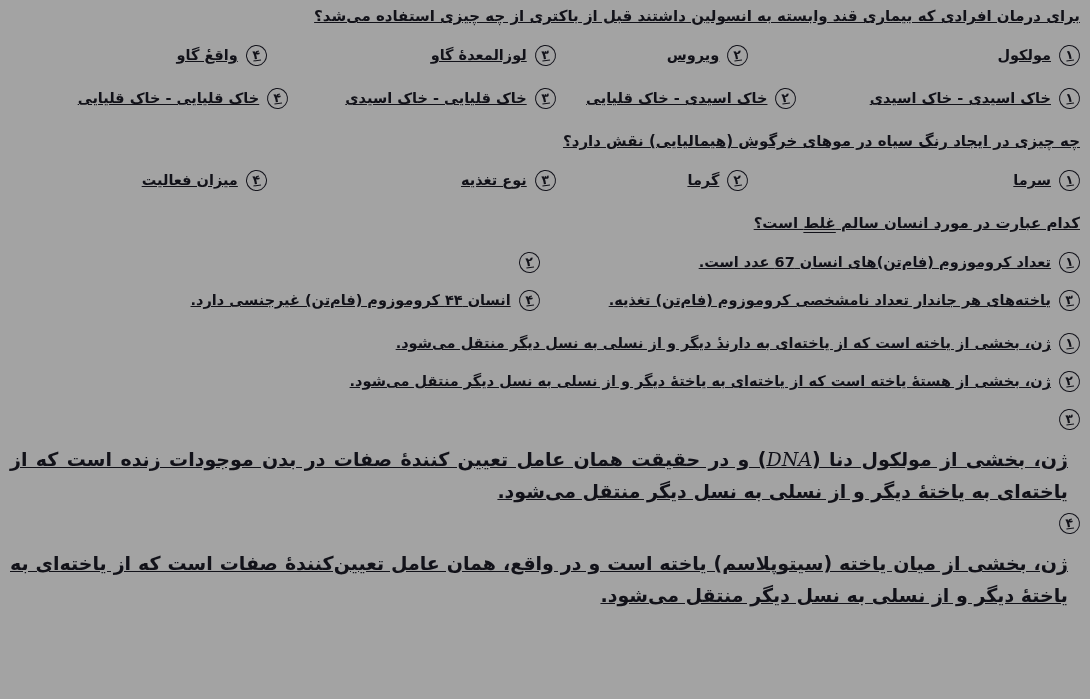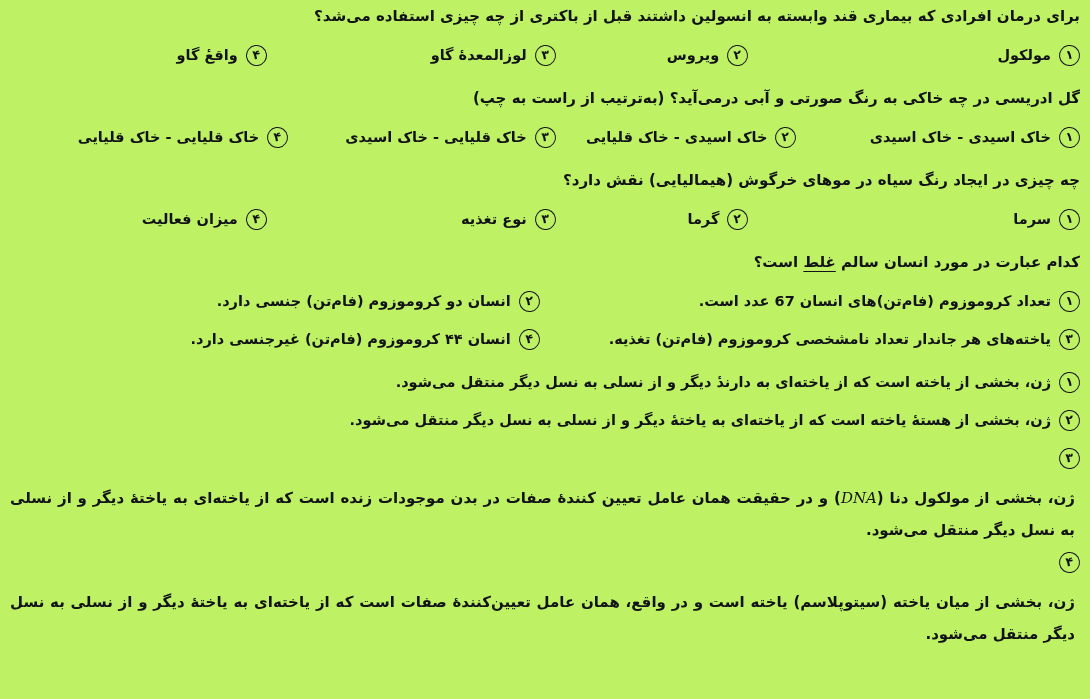--- a/index.html
+++ b/index.html
@@ -7,21 +7,22 @@
     direction:rtl;
     font-family:"DejaVu Sans",sans-serif;
     font-weight:bold;
     color:#121219;
   }
   .page{
     width:1090px;height:699px;
     box-sizing:border-box;
     padding:6px 10px 2px 10px;
     overflow:hidden;
-    background:#bef264;
+    background:#a3a3a3;
+    text-decoration:underline;
   }
   .stem{
     font-size:15px;line-height:21px;
     margin:0 0 18px 0;
   }
   .opts{display:grid;margin:0 0 22px 0;}
   .opts-a{grid-template-columns:31% 18% 27% 24%;}
   .opts-b{grid-template-columns:26.5% 22.5% 25% 26%;}
   .opts-2col{grid-template-columns:50.5% 49.5%;row-gap:17px;}
   .opt{
@@ -37,24 +38,24 @@
     font-size:12.5px;line-height:1;
     transform:rotate(-8deg);
   }
   .line-opt{
     display:flex;align-items:center;gap:8px;
     font-size:14.5px;line-height:21px;
     margin:0 0 17px 0;
   }
   .badge-line{margin:0 0 13px 0;}
   .para{
-    font-size:15px;
+    font-size:19px;
     line-height:32px;
     text-align:justify;
-    margin:0 5px 6px 0;
+    margin:0 12px 6px 0;
   }
   .ul{text-decoration:underline;text-underline-offset:4px;margin-top:20px;}
   .dna{font-family:"DejaVu Serif",serif;font-style:italic;font-weight:normal;}
 </style>
 </head>
 <body>
 
 <div class="page">
 
   <section>
@@ -73,21 +74,20 @@
         <span>لوزالمعدهٔ گاو</span>
       </div>
       <div class="opt">
         <span class="circ">۴</span>
         <span>واقعٔ گاو</span>
       </div>
     </div>
   </section>
 
   <section>
-    <p class="stem">گل ادریسی در چه خاکی به رنگ صورتی و آبی درمی‌آید؟ (به‌ترتیب از راست به چپ)</p>
     <div class="opts opts-b">
       <div class="opt">
         <span class="circ">۱</span>
         <span>خاک اسیدی - خاک اسیدی</span>
       </div>
       <div class="opt">
         <span class="circ">۲</span>
         <span>خاک اسیدی - خاک قلیایی</span>
       </div>
       <div class="opt">
@@ -125,21 +125,20 @@
 
   <section>
     <p class="stem"><span>کدام عبارت در مورد انسان سالم </span><span class="ul">غلط</span><span> است؟</span></p>
     <div class="opts opts-2col">
       <div class="opt">
         <span class="circ">۱</span>
         <span>تعداد کروموزوم (فام‌تن)های انسان 67 عدد است.</span>
       </div>
       <div class="opt">
         <span class="circ">۲</span>
-        <span>انسان دو کروموزوم (فام‌تن) جنسی دارد.</span>
       </div>
       <div class="opt">
         <span class="circ">۳</span>
         <span>یاخته‌های هر جاندار تعداد نامشخصی کروموزوم (فام‌تن) تغذیه.</span>
       </div>
       <div class="opt">
         <span class="circ">۴</span>
         <span>انسان ۴۴ کروموزوم (فام‌تن) غیرجنسی دارد.</span>
       </div>
     </div>

